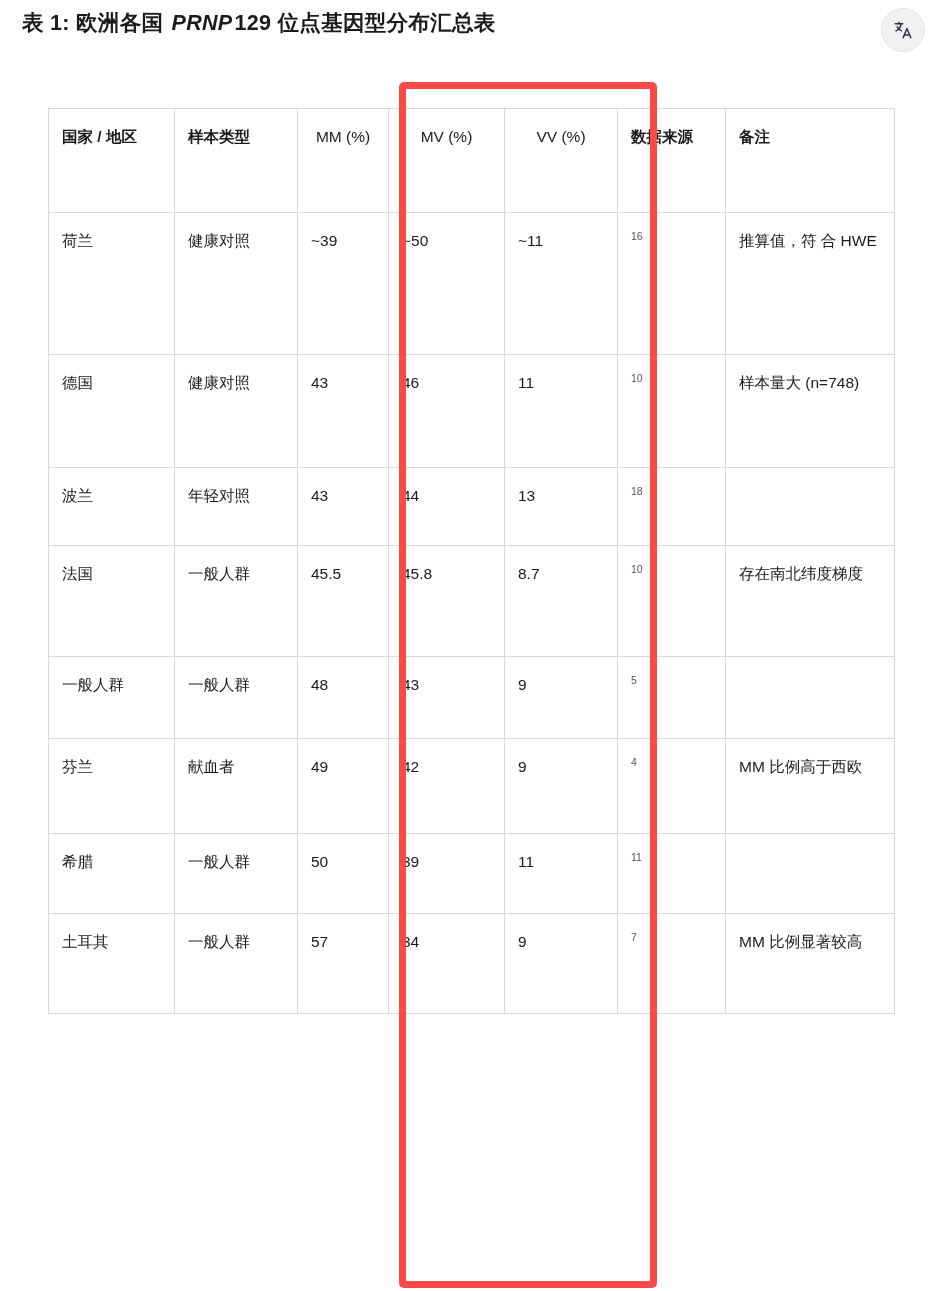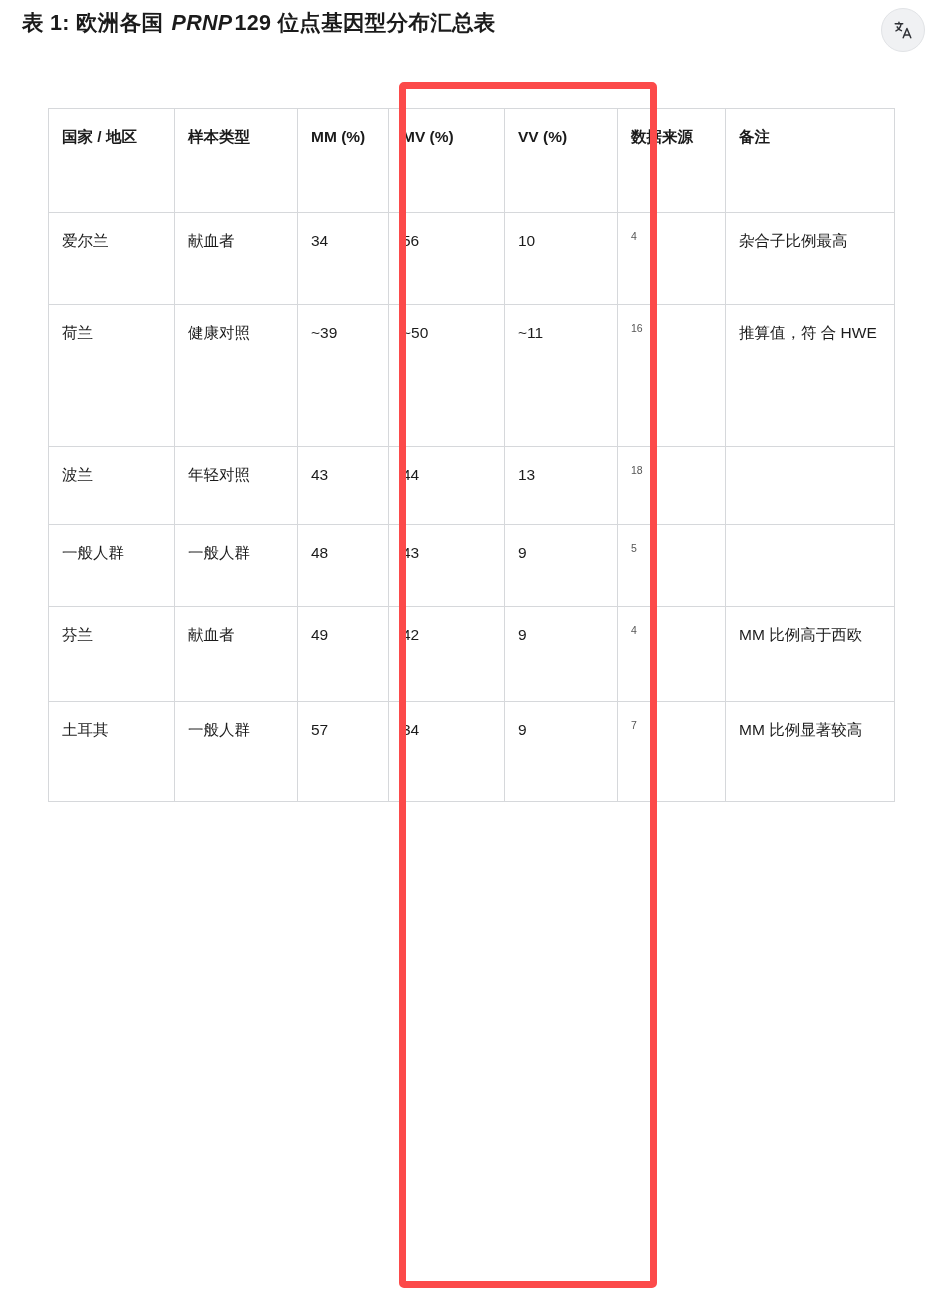--- a/index.html
+++ b/index.html
@@ -81,21 +81,21 @@
     box-sizing: border-box;
     color: #1b1b1b;
   }
   table.gt thead th {
     font-weight: 700;
     font-size: 15.5px;
     height: 104px;
     vertical-align: top;
   }
   
-  table.gt thead th.num-h { font-weight: 700; }
+  table.gt thead th.num-h { font-weight: 400; text-align: center; }
 
   td.country { font-weight: 700; }
   td.justify { text-align: justify; text-align-last: justify; }
 
   sup.ref {
     font-size: 10.5px;
     vertical-align: super;
     line-height: 1;
     color: #555;
   }
@@ -173,65 +173,83 @@
         <th>国家 / 地区</th>
         <th>样本类型</th>
         <th class="num-h">MM (%)</th>
         <th class="num-h">MV (%)</th>
         <th class="num-h">VV (%)</th>
         <th>数据来源</th>
         <th>备注</th>
       </tr>
     </thead>
     <tbody>
-      <tr style="height:92px">
-        <td class="country">爱尔兰</td>
-        <td>献血者</td>
-        <td>34</td>
-        <td>56</td>
-        <td>10</td>
-        <td><sup class="ref">4</sup></td>
-        <td>杂合子比例最高</td>
-      </tr>
       <tr style="height:142px">
         <td class="country">荷兰</td>
         <td>健康对照</td>
         <td>~39</td>
         <td>~50</td>
         <td>~11</td>
         <td><sup class="ref">16</sup></td>
         <td>推算值，符  合 HWE</td>
       </tr>
+      <tr style="height:113px">
+        <td class="country">德国</td>
+        <td>健康对照</td>
+        <td>43</td>
+        <td>46</td>
+        <td>11</td>
+        <td><sup class="ref">10</sup></td>
+        <td>样本量大 (n=748)</td>
+      </tr>
       <tr style="height:78px">
         <td class="country">波兰</td>
         <td>年轻对照</td>
         <td>43</td>
         <td>44</td>
         <td>13</td>
         <td><sup class="ref">18</sup></td>
         <td></td>
       </tr>
+      <tr style="height:111px">
+        <td class="country">法国</td>
+        <td>一般人群</td>
+        <td>45.5</td>
+        <td>45.8</td>
+        <td>8.7</td>
+        <td><sup class="ref">10</sup></td>
+        <td>存在南北纬度梯度</td>
+      </tr>
       <tr style="height:82px">
         <td class="country">一般人群</td>
         <td>一般人群</td>
         <td>48</td>
         <td>43</td>
         <td>9</td>
         <td><sup class="ref">5</sup></td>
         <td></td>
       </tr>
       <tr style="height:95px">
         <td class="country">芬兰</td>
         <td>献血者</td>
         <td>49</td>
         <td>42</td>
         <td>9</td>
         <td><sup class="ref">4</sup></td>
         <td>MM 比例高于西欧</td>
       </tr>
+      <tr style="height:80px">
+        <td class="country">希腊</td>
+        <td>一般人群</td>
+        <td>50</td>
+        <td>39</td>
+        <td>11</td>
+        <td><sup class="ref">11</sup></td>
+        <td></td>
+      </tr>
       <tr style="height:100px">
         <td class="country">土耳其</td>
         <td>一般人群</td>
         <td>57</td>
         <td>34</td>
         <td>9</td>
         <td><sup class="ref">7</sup></td>
         <td>MM 比例显著较高</td>
       </tr>
     </tbody>

